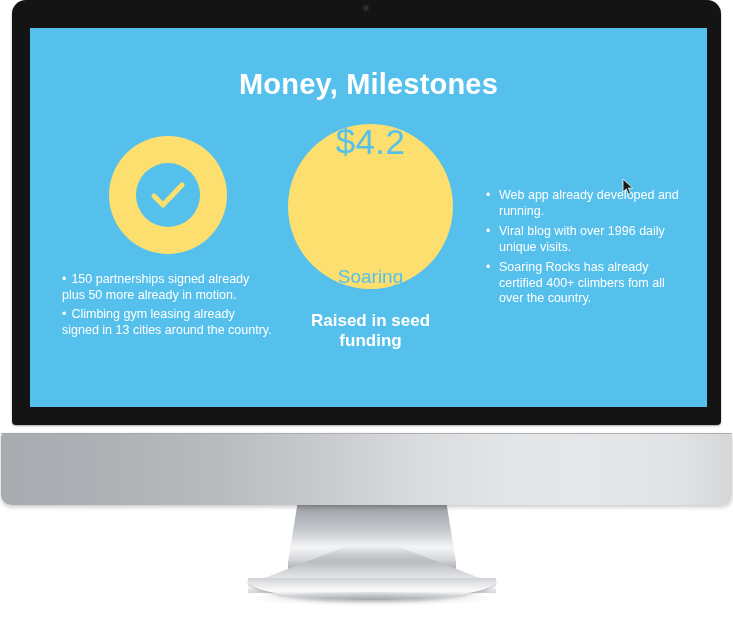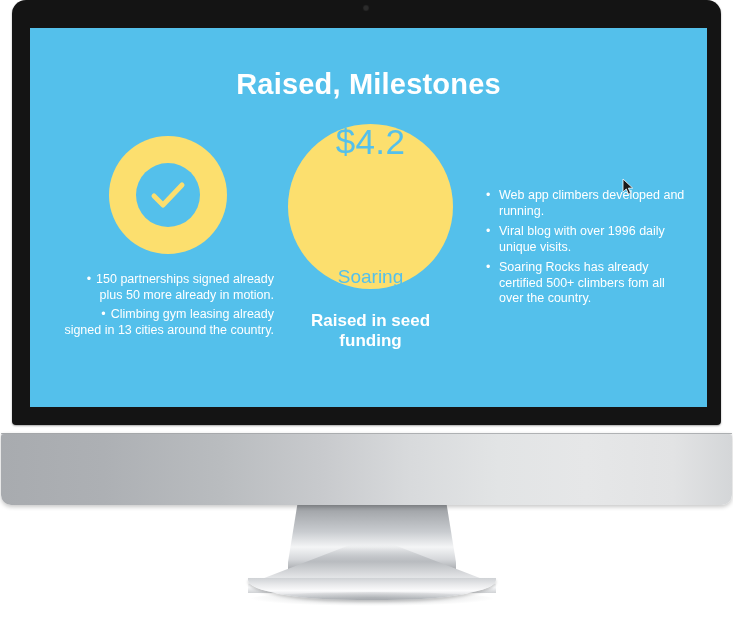--- a/index.html
+++ b/index.html
@@ -158,21 +158,21 @@
     width: 64px; height: 64px;
     border-radius: 50%;
     background: #54c0eb;
   }
   .check-inner svg { position: absolute; left: 0; top: 0; }
 
   .bullets {
     margin: 0;
     padding: 0;
     list-style: none;
-    text-align: right;
+    text-align: left;
     color: #ffffff;
   }
   .bullets li {
     font-size: 12.5px;
     line-height: 15.5px;
     margin-bottom: 4px;
   }
   .bullets li .bu {
     display: inline-block;
     margin-right: 5px;
@@ -247,21 +247,21 @@
 </head>
 <body>
 
 <div id="monitor">
 
   <div class="bezel"></div>
   <div class="camera-dot"></div>
 
   <div class="screen">
 
-    <div class="slide-title">Raised, Milestones</div>
+    <div class="slide-title">Money, Milestones</div>
 
     <div class="col-left">
 
       <div class="check-badge">
         <div class="check-inner">
           <svg width="64" height="64" viewBox="0 0 64 64">
             <path d="M18 33 L27 42 L46 22" fill="none" stroke="#FCDF6E" stroke-width="5" stroke-linecap="round" stroke-linejoin="round"></path>
           </svg>
         </div>
       </div>
@@ -281,27 +281,27 @@
       <div class="fund-circle">
         <div class="fund-amount">$4.2</div>
         <div class="fund-unit">Soaring</div>
       </div>
       <div class="fund-caption">Raised in seed funding</div>
     </div>
 
     <div class="col-right">
       <ul class="bullets">
         <li>
-          <span class="bu">•</span><span>Web app climbers developed and running.</span>
+          <span class="bu">•</span><span>Web app already developed and running.</span>
         </li>
         <li>
           <span class="bu">•</span><span>Viral blog with over 1996 daily unique visits.</span>
         </li>
         <li>
-          <span class="bu">•</span><span>Soaring Rocks has already certified 500+ climbers fom all over the country.</span>
+          <span class="bu">•</span><span>Soaring Rocks has already certified 400+ climbers fom all over the country.</span>
         </li>
       </ul>
     </div>
 
   </div>
 
   <div class="cursor">
     <svg width="12" height="18" viewBox="0 0 12 18">
       <path d="M1 1 L1 14 L4.3 10.9 L6.5 16.2 L8.6 15.3 L6.4 10.1 L10.7 10.1 Z" fill="#1a1a1a" stroke="#ffffff" stroke-width="0.8"></path>
     </svg>

